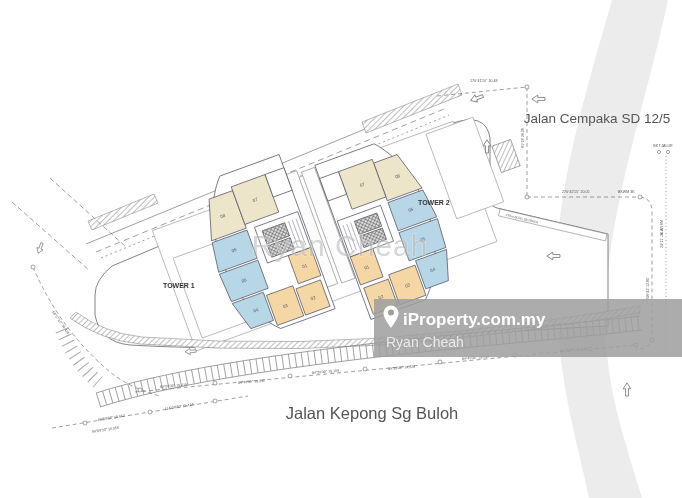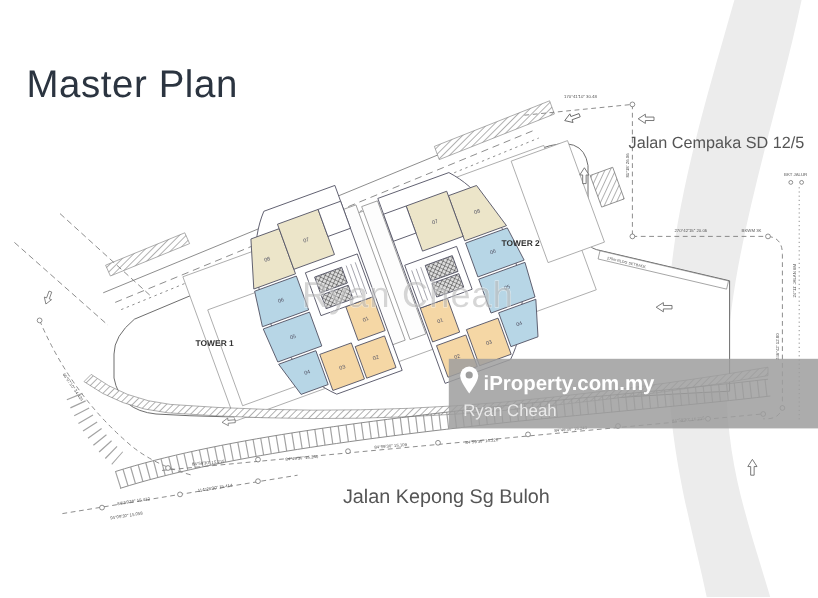--- a/index.html
+++ b/index.html
@@ -11,21 +11,20 @@
   .planline{stroke:#777;fill:none;stroke-width:.7;}
   .roadtext{fill:#555;font-family:"Liberation Sans",sans-serif;}
   .dimtext{fill:#555;font-family:"Liberation Sans",sans-serif;font-size:3.6px;}
   .unitnum{fill:#556;font-family:"Liberation Sans",sans-serif;font-size:4.5px;text-anchor:middle;}
   .towerlabel{fill:#333;font-weight:bold;font-size:7px;font-family:"Liberation Sans",sans-serif;}
 </style>
 </head>
 <body>
 
 <div id="canvas">
-  <div id="page-title">Master Plan</div>
 
   <svg id="plan-svg" width="682" height="498" viewBox="0 0 682 498">
     <defs>
       <pattern id="hatch" width="4" height="4" patternUnits="userSpaceOnUse" patternTransform="rotate(45)">
         <rect width="4" height="4" fill="#ffffff"></rect>
         <line x1="0" y1="0" x2="0" y2="4" stroke="#8a8a8a" stroke-width="1.1"></line>
       </pattern>
       <pattern id="cross" width="3" height="3" patternUnits="userSpaceOnUse" patternTransform="rotate(45)">
         <rect width="3" height="3" fill="#dcdcdc"></rect>
         <path d="M0,0 L0,3 M0,0 L3,0" stroke="#333" stroke-width="0.8"></path>

